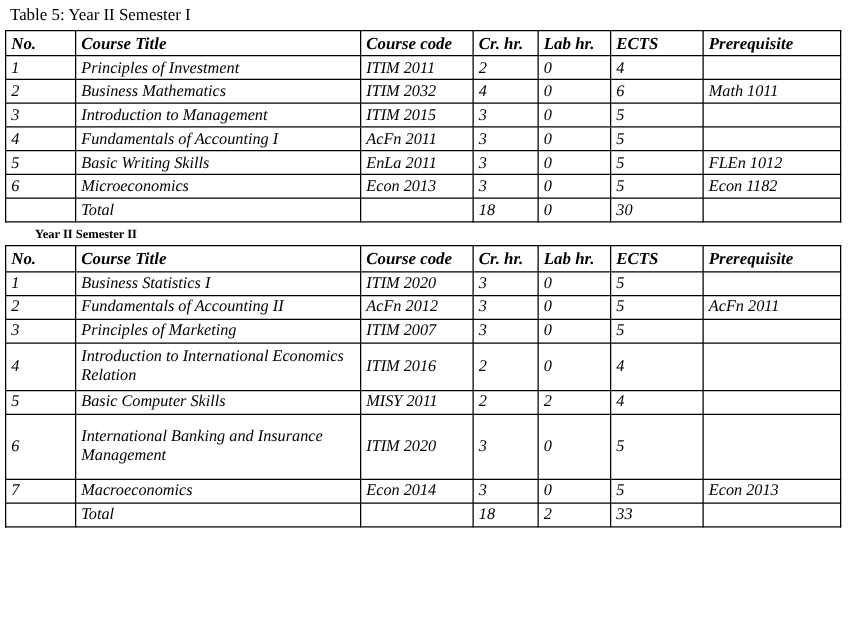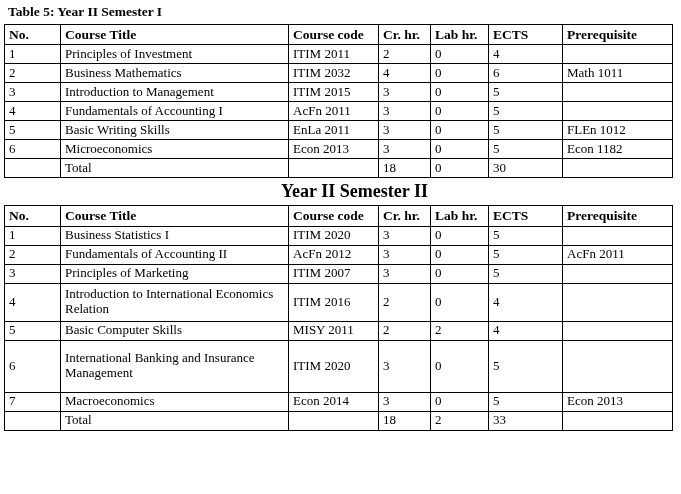--- a/index.html
+++ b/index.html
@@ -17,38 +17,38 @@
   .page {
     position: relative;
     width: 681px;
     height: 494px;
     padding: 0;
     box-sizing: border-box;
   }
   .caption {
     font-family: "Liberation Serif", serif;
     font-size: 13.5px;
-    font-weight: bold;
+    font-weight: normal;
     margin: 5px 0 4px 8px;
     line-height: 1.1;
   }
   .caption2 {
     font-family: "Liberation Serif", serif;
-    font-size: 18px;
+    font-size: 10px;
     font-weight: bold;
     margin: 4px 0 3px 28px;
     line-height: 1.1;
-    text-align: center;
   }
   table.course {
     border-collapse: collapse;
     table-layout: fixed;
     margin-left: 4px;
     width: 635px;
     font-size: 13px;
+    font-style: italic;
   }
   table.course td, table.course th {
     border: 1px solid #000000;
     padding: 1px 4px;
     vertical-align: middle;
     text-align: left;
     line-height: 1.15;
     font-weight: normal;
   }
   table.course thead td {

